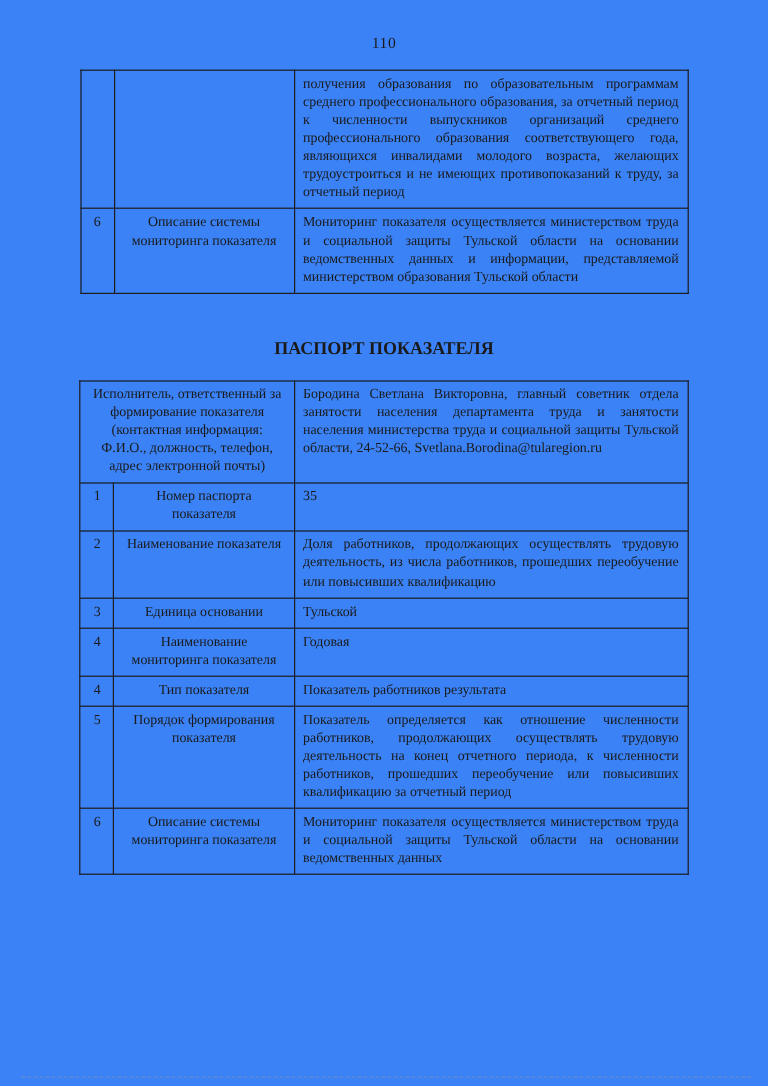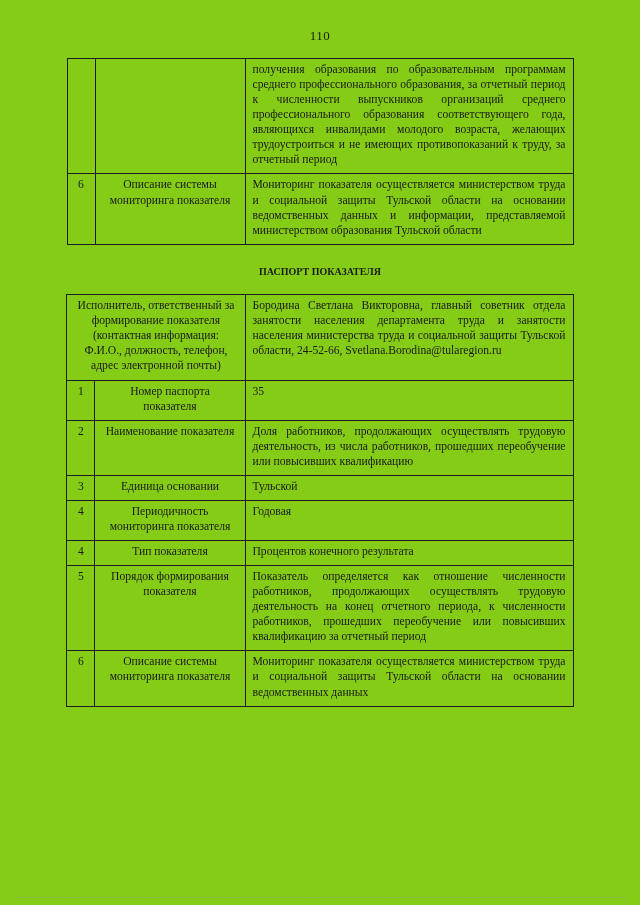--- a/index.html
+++ b/index.html
@@ -1,21 +1,21 @@
 <!DOCTYPE html>
 <html><head>
 <meta charset="utf-8">
 <style>
   * { margin: 0; padding: 0; box-sizing: border-box; }
   html, body { background: #e8e8e8; }
   .page {
     width: 640px;
     height: 905px;
     margin: 0 auto;
-    background: #84cc16;
+    background: #3b82f6;
     font-family: "Liberation Serif", serif;
     color: #1a1a1a;
     position: relative;
     overflow: hidden;
   }
   .page-number {
     text-align: center;
     padding-top: 28px;
     font-size: 13px;
     letter-spacing: 0.5px;
@@ -34,24 +34,24 @@
     padding: 3px 7px 6px 7px;
   }
   .col-num   { width: 28px; }
   .col-label { width: 150px; }
   .col-value { width: 328px; }
   td.num-cell   { text-align: center; padding-left: 2px; padding-right: 2px; }
   td.label-cell { text-align: center; }
   td.value-cell { text-align: justify; }
   .table1-wrap { margin-top: 14px; border-radius: 27px; }
   .heading-block {
-    margin-top: 20px;
+    margin-top: 36px;
     text-align: center;
     font-weight: bold;
-    font-size: 10px;
+    font-size: 15px;
     line-height: 1.35;
   }
   .heading-title { margin-bottom: 2px; }
   .table2-wrap { margin-top: 16px; }
   .scan-artifact {
     position: absolute;
     left: 18px;
     right: 14px;
     bottom: 7px;
     border-top: 1.5px dashed #9a9a98;
@@ -113,27 +113,27 @@
           <td class="label-cell">Наименование показателя</td>
           <td class="value-cell">Доля работников, продолжающих осуществлять трудовую деятельность, из числа работников, прошедших переобучение или повысивших квалификацию</td>
         </tr>
         <tr>
           <td class="num-cell">3</td>
           <td class="label-cell">Единица основании</td>
           <td class="value-cell">Тульской</td>
         </tr>
         <tr>
           <td class="num-cell">4</td>
-          <td class="label-cell">Периодичность мониторинга показателя</td>
+          <td class="label-cell">Наименование мониторинга показателя</td>
           <td class="value-cell">Годовая</td>
         </tr>
         <tr>
           <td class="num-cell">4</td>
           <td class="label-cell">Тип показателя</td>
-          <td class="value-cell">Процентов конечного результата</td>
+          <td class="value-cell">Показатель работников результата</td>
         </tr>
         <tr>
           <td class="num-cell">5</td>
           <td class="label-cell">Порядок формирования показателя</td>
           <td class="value-cell">Показатель определяется как отношение численности работников, продолжающих осуществлять трудовую деятельность на конец отчетного периода, к численности работников, прошедших переобучение или повысивших квалификацию за отчетный период</td>
         </tr>
         <tr>
           <td class="num-cell">6</td>
           <td class="label-cell">Описание системы мониторинга показателя</td>
           <td class="value-cell">Мониторинг показателя осуществляется министерством труда и социальной защиты Тульской области на основании ведомственных данных</td>

